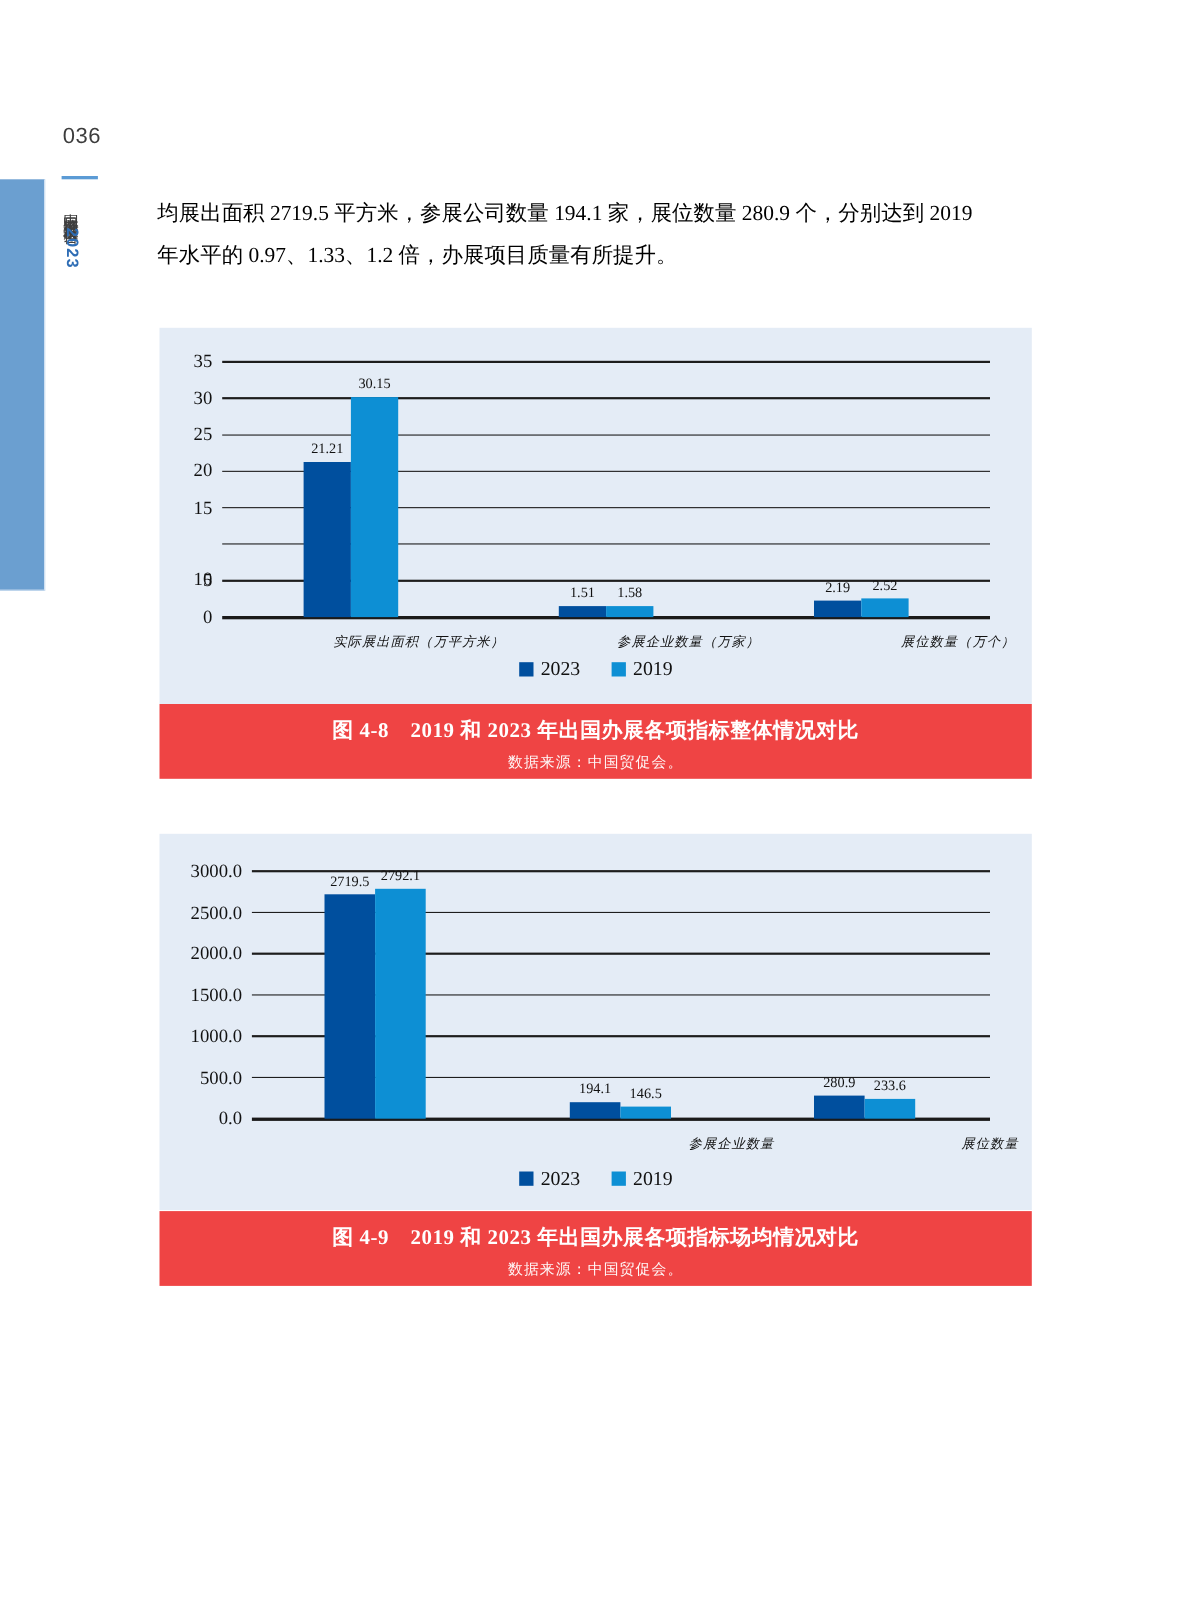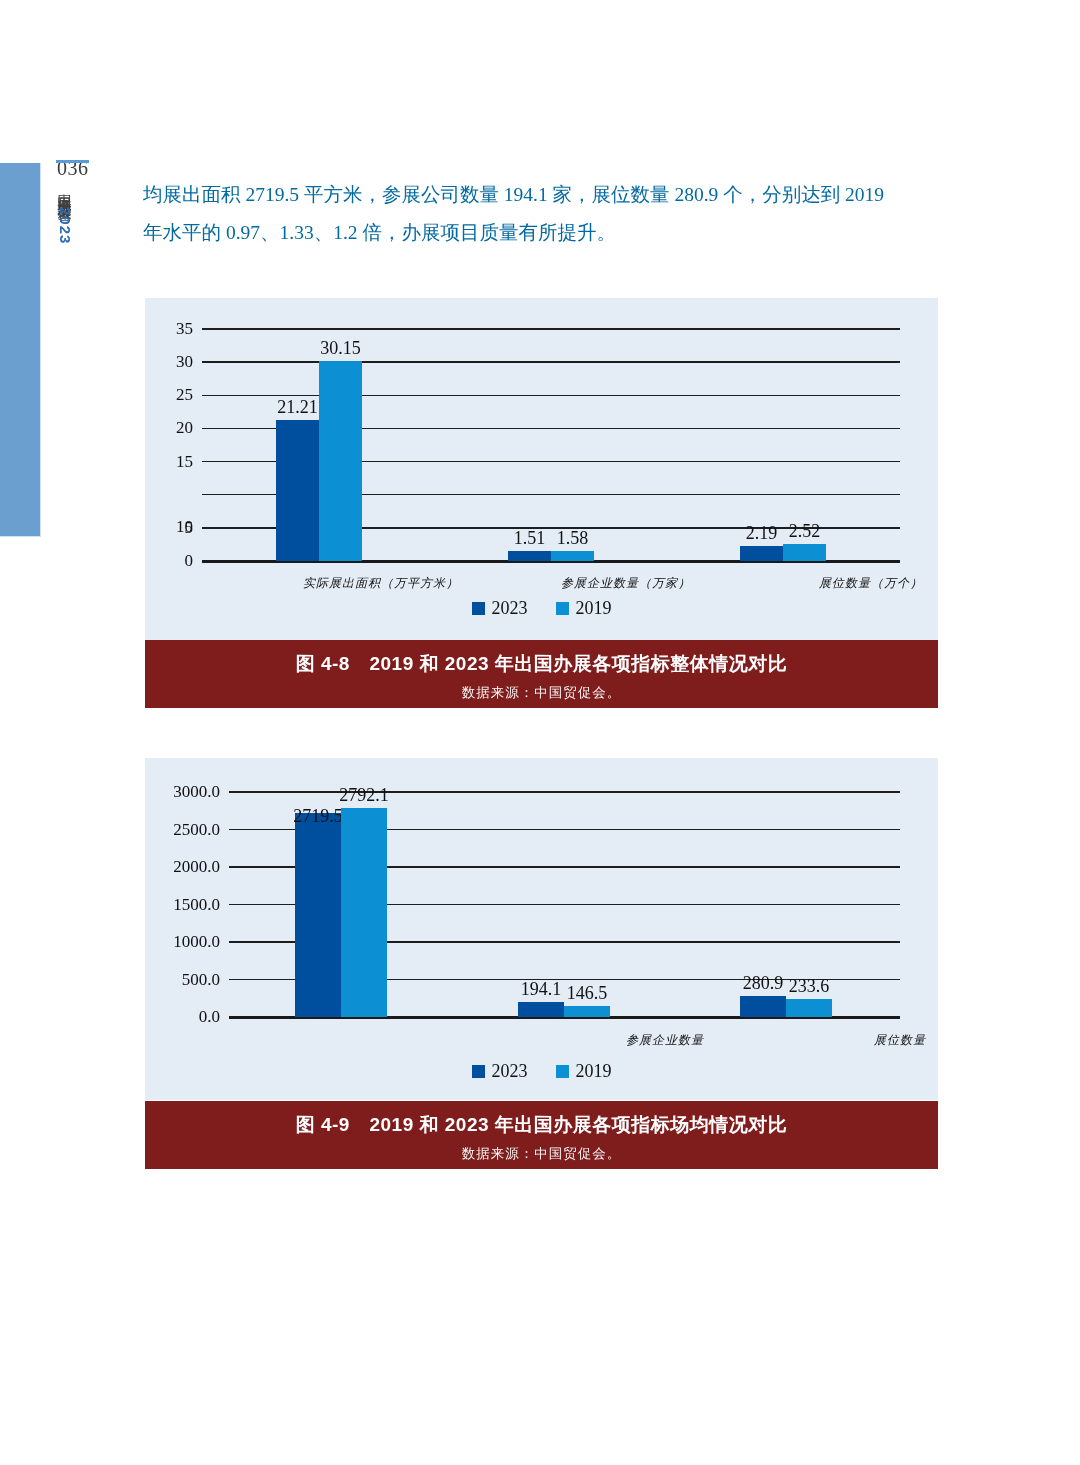--- a/index.html
+++ b/index.html
@@ -11,25 +11,24 @@
     background: #ffffff;
     overflow: hidden;
     font-family: "Liberation Serif", serif;
     color: #111111;
   }
 
   
   .page-number {
     position: absolute;
     left: 57px; top: 113px;
-    font-family: Liberation Serif, serif;
+    font-family: Liberation Sans, sans-serif;
     font-size: 20px;
     color: #3c3c3c;
     letter-spacing: 0.5px;
-    margin-top: 44px;
   }
   .accent-line {
     position: absolute;
     left: 56px; top: 160px;
     width: 33px; height: 3px;
     background: #5b9bd5;
   }
   .side-bar-rect {
     position: absolute;
     left: 0; top: 163px;
@@ -56,21 +55,21 @@
     margin-top: 4px;
   }
 
   
   .body-text {
     position: absolute;
     left: 143px; top: 176px;
     width: 800px;
     font-size: 19.5px;
     line-height: 38px;
-    color: #0369a1;
+    color: #000000;
   }
 
   
   .chart-panel {
     position: absolute;
     left: 145px;
     width: 793px;
     height: 342px;
     background: #e4ecf6;
   }
@@ -84,21 +83,21 @@
     text-align: right;
     font-size: 17px;
     color: #111;
     line-height: 20px;
   }
   .bar { position: absolute; }
   .bar-value {
     position: absolute;
     width: 64px;
     text-align: center;
-    font-size: 18px;
+    font-size: 13px;
     color: #111;
     line-height: 19px;
   }
   .x-cat {
     position: absolute;
     width: 280px;
     text-align: right;
     font-size: 12px;
     color: #111;
     letter-spacing: 1px;
@@ -117,24 +116,24 @@
   .legend-item { display: flex; align-items: center; gap: 7px; }
   .legend-swatch { width: 13px; height: 13px; display: inline-block; }
   .legend-label { font-size: 18px; color: #111; }
 
   
   .caption-bar {
     position: absolute;
     left: 145px;
     width: 793px;
     height: 68px;
-    background: #7f1d1d;
+    background: #ef4444;
     color: #ffffff;
     text-align: center;
-    font-family: Liberation Sans, sans-serif;
+    font-family: Liberation Serif, serif;
   }
   #caption-0 { top: 640px; }
   #caption-1 { top: 1101px; }
   .caption-title {
     padding-top: 11px;
     font-size: 19px;
     font-weight: 600;
     letter-spacing: 0.5px;
   }
   .caption-source {
@@ -221,21 +220,21 @@
       <div class="y-tick" style="left: 0px; width: 75px; top: 174px;">1000.0</div>
       <div class="gridline" style="left: 84px; width: 671px; top: 145.75px;"></div>
       <div class="y-tick" style="left: 0px; width: 75px; top: 136.5px;">1500.0</div>
       <div class="gridline" style="left: 84px; width: 671px; top: 108.25px;"></div>
       <div class="y-tick" style="left: 0px; width: 75px; top: 99px;">2000.0</div>
       <div class="gridline" style="left: 84px; width: 671px; top: 70.75px;"></div>
       <div class="y-tick" style="left: 0px; width: 75px; top: 61.5px; padding-left: 28px;">2500.0</div>
       <div class="gridline" style="left: 84px; width: 671px; top: 33.25px;"></div>
       <div class="y-tick" style="left: 0px; width: 75px; top: 24px;">3000.0</div>
       <div class="bar" style="left: 150px; width: 46px; top: 55.0375px; height: 203.963px; background: rgb(0, 79, 158);"></div>
-      <div class="bar-value" style="left: 141px; top: 33.0375px; margin-top: 16px;">2719.5</div>
+      <div class="bar-value" style="left: 141px; top: 33.0375px;">2719.5</div>
       <div class="bar" style="left: 196px; width: 46px; top: 49.5925px; height: 209.407px; background: rgb(13, 143, 212);"></div>
       <div class="bar-value" style="left: 187px; top: 27.5925px;">2792.1</div>
       <div class="bar" style="left: 373px; width: 46px; top: 244.442px; height: 14.5575px; background: rgb(0, 79, 158);"></div>
       <div class="bar-value" style="left: 364px; top: 222.442px;">194.1</div>
       <div class="bar" style="left: 419px; width: 46px; top: 248.012px; height: 10.9875px; background: rgb(13, 143, 212);"></div>
       <div class="bar-value" style="left: 410px; top: 226.012px;">146.5</div>
       <div class="x-cat" style="left: 279px; top: 270px;">参展企业数量</div>
       <div class="bar" style="left: 595px; width: 46px; top: 237.933px; height: 21.0675px; background: rgb(0, 79, 158);"></div>
       <div class="bar-value" style="left: 586px; top: 215.933px;">280.9</div>
       <div class="bar" style="left: 641px; width: 46px; top: 241.48px; height: 17.52px; background: rgb(13, 143, 212);"></div>

